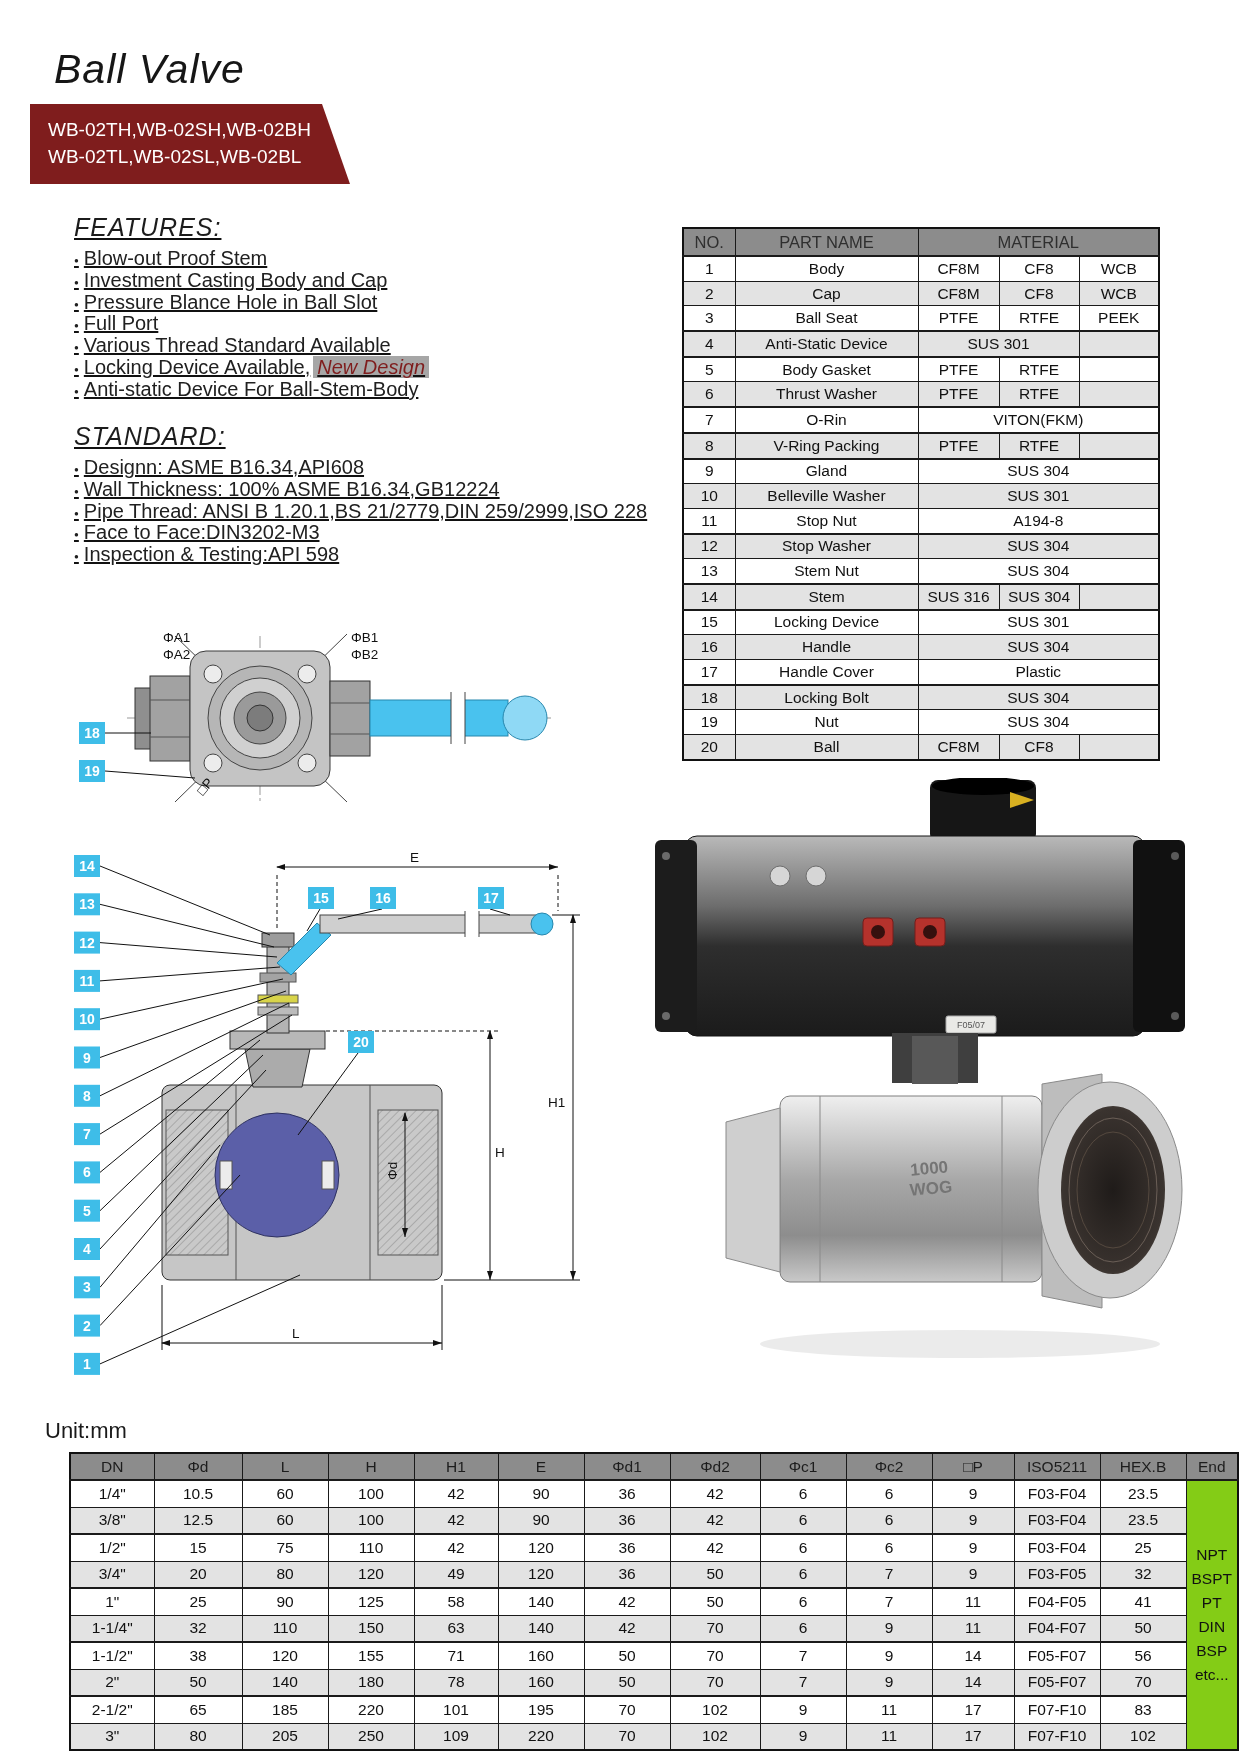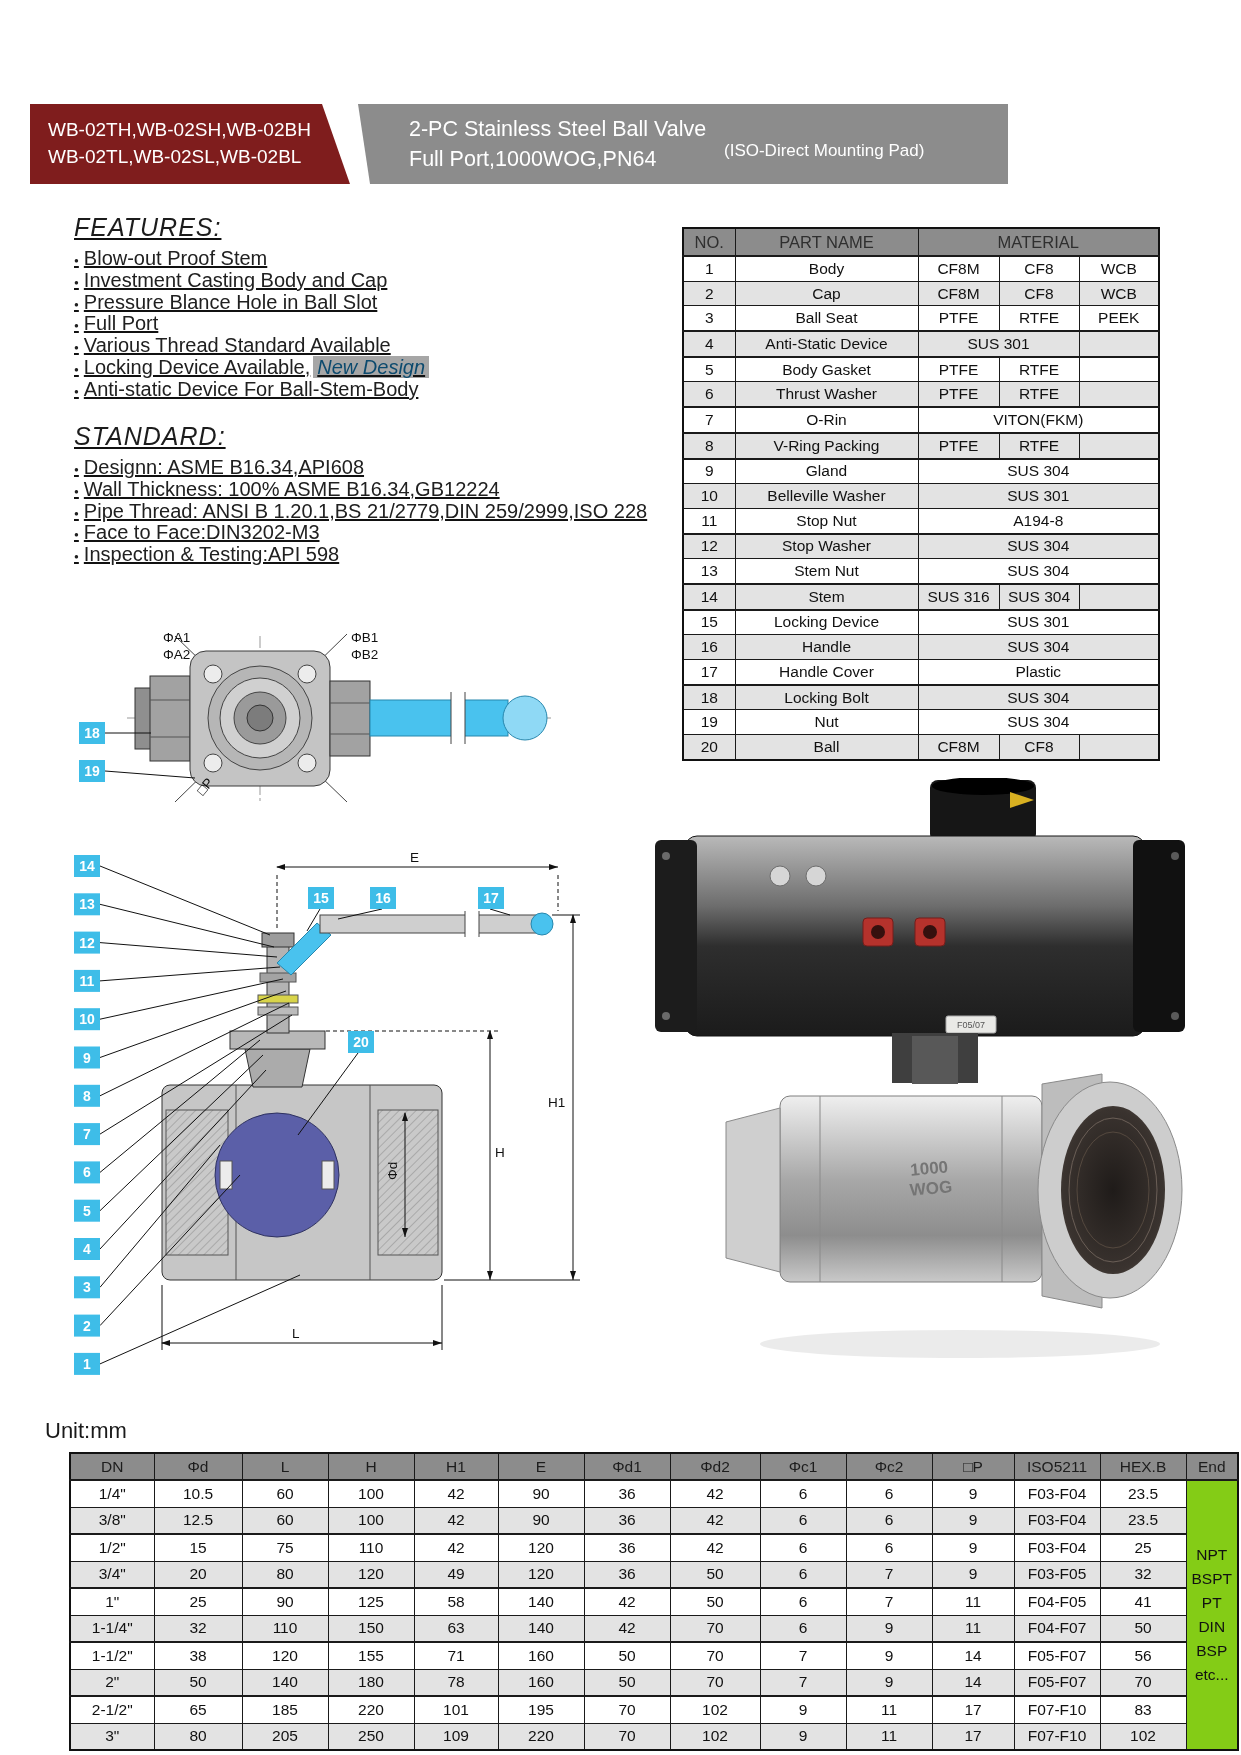--- a/index.html
+++ b/index.html
@@ -14,21 +14,21 @@
             line-height:27px;padding:12px 0 0 18px;box-sizing:border-box;}
   .band-gray{position:absolute;left:352px;top:104px;width:656px;height:80px;background:#8C8C8C;
              clip-path:polygon(6px 0,100% 0,100% 100%,18px 100%);}
   .band-gray .sub{position:absolute;left:57px;top:10px;font-size:21.5px;line-height:30px;color:#fff;}
   .band-gray .note{position:absolute;left:372px;top:37px;font-size:17px;color:#fff;white-space:nowrap;}
   
   .sec{position:absolute;left:74px;text-decoration:underline;}
   .sec-h{font-size:25px;font-style:italic;font-weight:400;letter-spacing:1px;margin:0 0 7px 0;color:#1c1c1c;}
   .sec ul{margin:0;padding:0;list-style:none;font-size:20px;line-height:19.8px;color:#202020;}
   .sec li::before{content:"●";font-size:8px;vertical-align:2px;margin-right:5px;}
-  .nd-badge{font-style:italic;color:#0c4a6e;background:#a6a6a6;padding:0 4px;margin-left:3px;}
+  .nd-badge{font-style:italic;color:#7f1d1d;background:#a6a6a6;padding:0 4px;margin-left:3px;}
   
   table{border-collapse:collapse;table-layout:fixed;}
   .parts{position:absolute;left:682px;top:227px;}
   .parts table{width:476px;font-size:15.5px;border:2px solid #111;}
   .parts td{border:1px solid #1a1a1a;height:23.7px;text-align:center;padding:0;white-space:nowrap;overflow:hidden;}
   .parts thead td{background:#8C8C8C;color:#2f2f2f;font-size:16.5px;border-bottom-width:2px;height:26px;}
   tr.shade td{background:#E3E3E3;}
   tr.thick td{border-bottom-width:2px;}
   .dims{position:absolute;left:45px;top:1452px;margin-left:24px;}
   .dims table{width:1160px;font-size:15.5px;border:2px solid #111;}
@@ -39,31 +39,25 @@
   
   svg text{font-family:"Liberation Sans",sans-serif;}
   .co-txt{fill:#fff;font-size:14px;font-weight:bold;}
   .dim-txt{fill:#111;font-size:13.5px;}
 </style>
 </head>
 <body>
 
 <div class="page">
 
+  <div class="title">Ball Valve</div>
 
   <div class="band-red">
     <div>WB-02TH,WB-02SH,WB-02BH</div>
     <div>WB-02TL,WB-02SL,WB-02BL</div>
-  </div>
-  <div class="band-gray">
-    <div class="sub">
-      <div>2-PC Stainless Steel Ball Valve</div>
-      <div>Full Port,1000WOG,PN64</div>
-    </div>
-    <div class="note">(ISO-Direct Mounting Pad)</div>
   </div>
 
   <div class="sec" style="top:213px;">
     <div class="sec-h">FEATURES:</div>
     <ul>
         <li><span>Blow-out Proof Stem</span></li>
         <li><span>Investment Casting Body and Cap</span></li>
         <li><span>Pressure Blance Hole in Ball Slot</span></li>
         <li><span>Full Port</span></li>
         <li><span>Various Thread  Standard Available</span></li>

